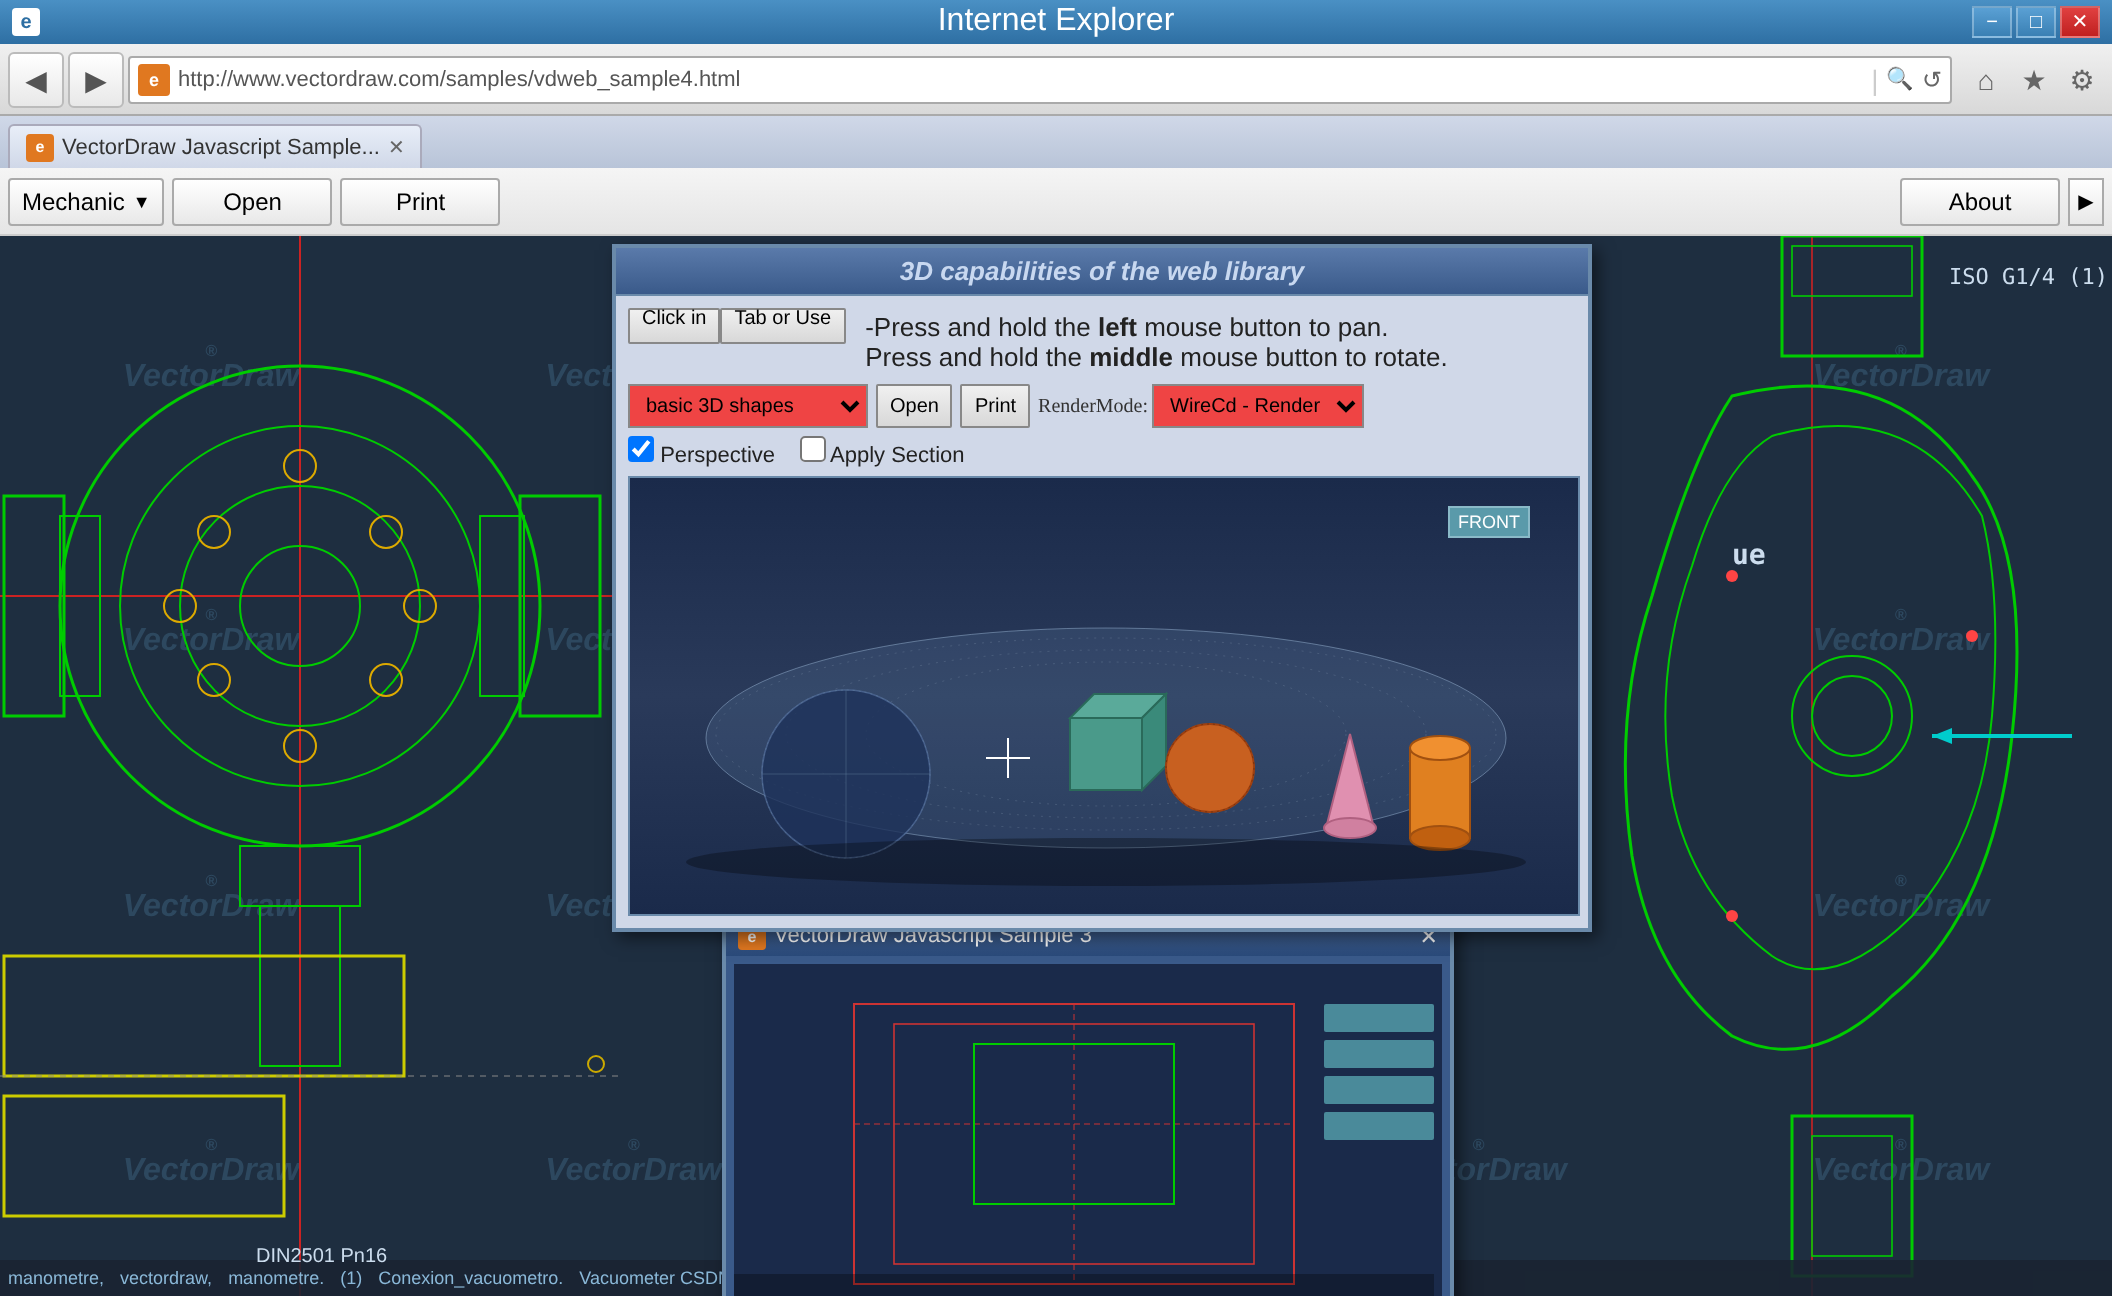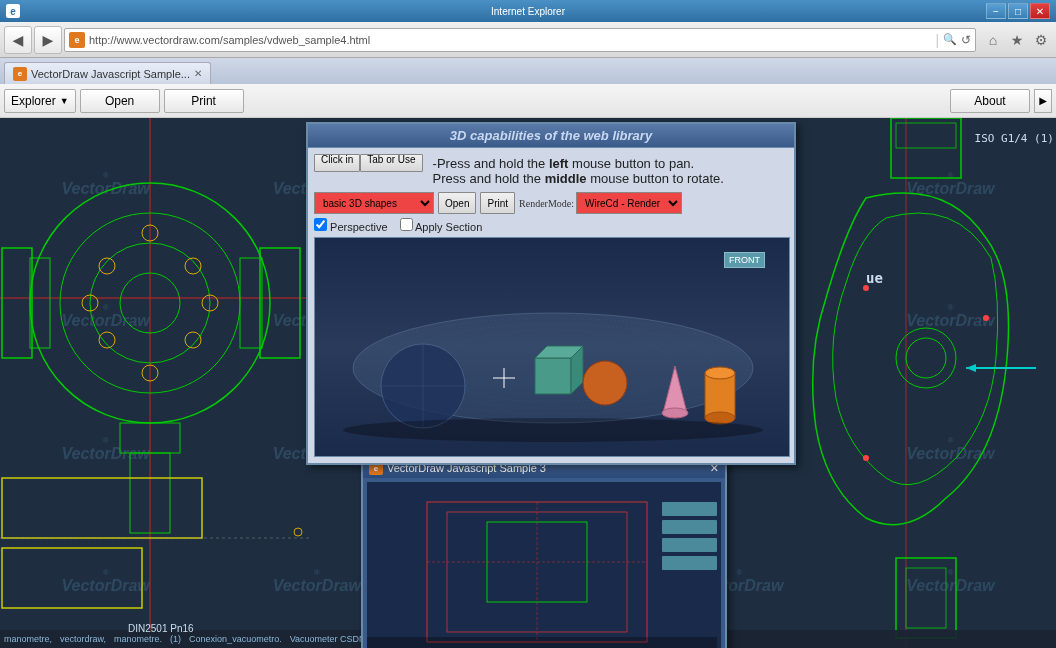--- a/index.html
+++ b/index.html
@@ -347,21 +347,21 @@
   </style>
 </head>
 <body>
 
 <div class="title-bar">
   <div class="title-bar-left">
     <div class="title-bar-icon">
       <span>e</span>
     </div>
   </div>
-  <span class="title-bar-text" style="font-size:10px;color:white;">Internet Explorer</span>
+  <span class="title-bar-text" style="font-size:16px;color:white;">Internet Explorer</span>
   <div class="title-bar-controls">
     <div class="tb-btn">−</div>
     <div class="tb-btn">□</div>
     <div class="tb-btn close">✕</div>
   </div>
 </div>
 
 <div class="nav-bar">
   <div class="nav-btn">◀</div>
   <div class="nav-btn">▶</div>
@@ -382,21 +382,21 @@
 <div class="tab-bar">
   <div class="tab-item">
     <div class="tab-icon">e</div>
     <span style="font-size:11px;color:#333;overflow:hidden;text-overflow:ellipsis;white-space:nowrap;max-width:160px;">VectorDraw Javascript Sample...</span>
     <span class="tab-close">✕</span>
   </div>
 </div>
 
 <div class="ie-toolbar">
   <div class="toolbar-dropdown">
-    <span>Explorer</span>
+    <span>Mechanic</span>
     <span style="font-size:9px;">▼</span>
   </div>
   <div class="toolbar-btn">
     <span>Open</span>
   </div>
   <div class="toolbar-btn">
     <span>Print</span>
   </div>
   <div class="about-btn">
     <span>About</span>

